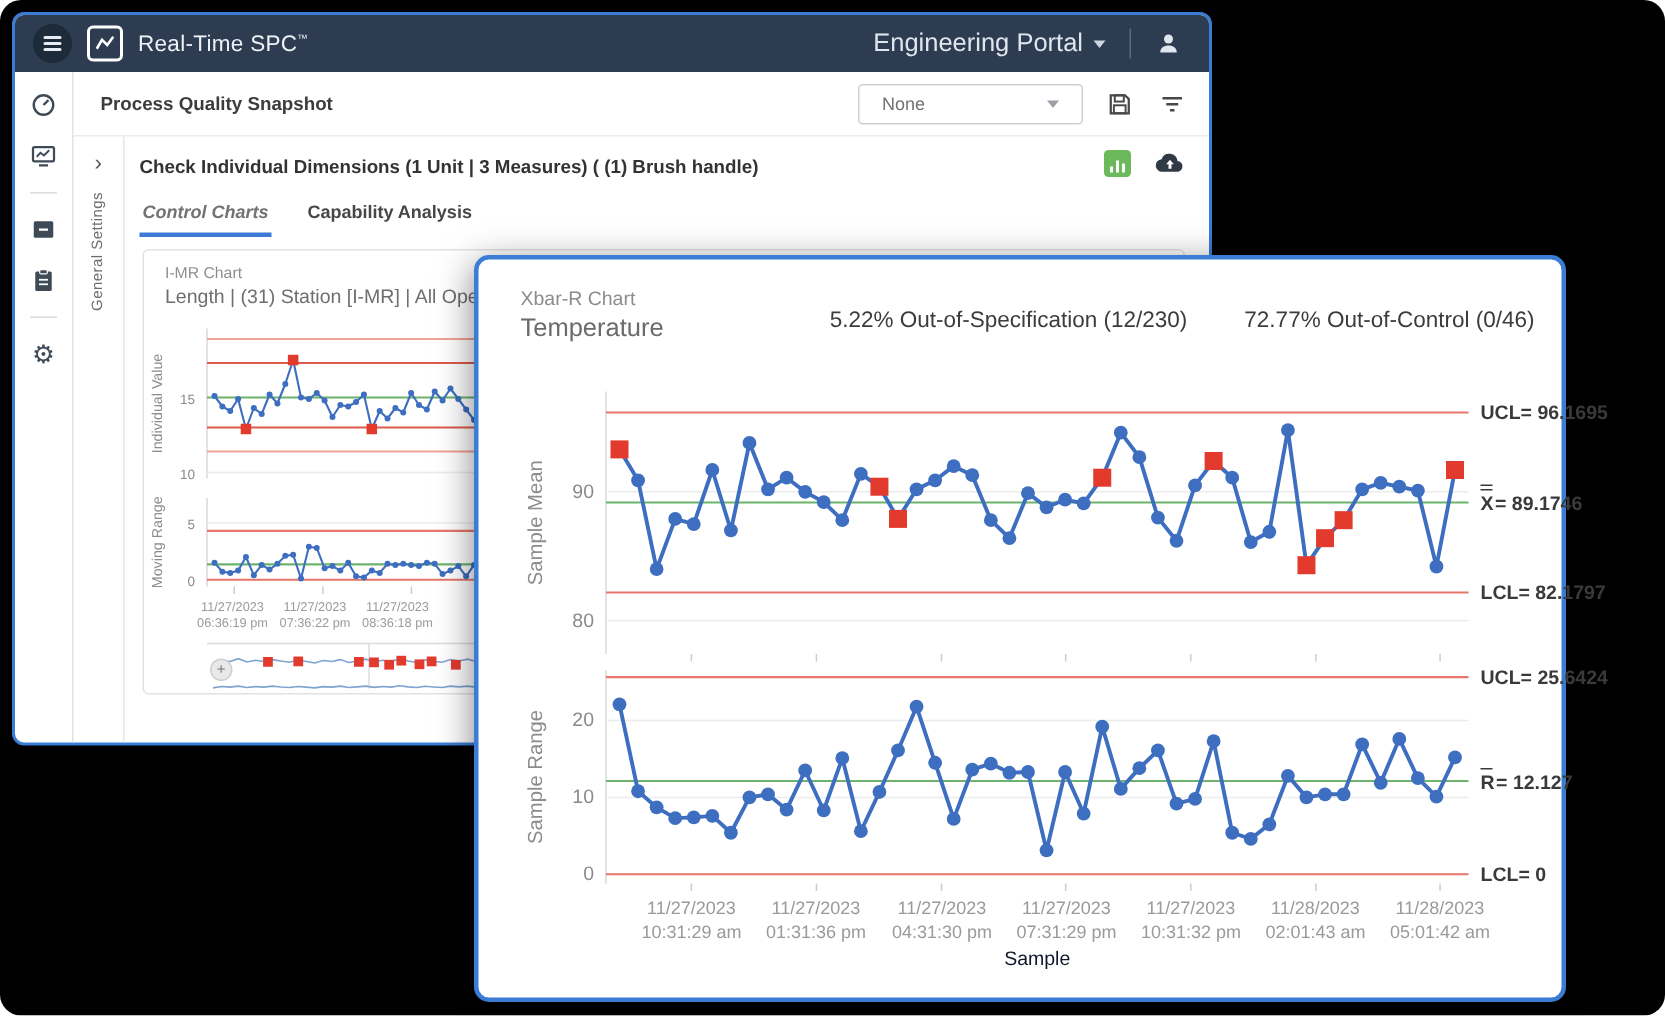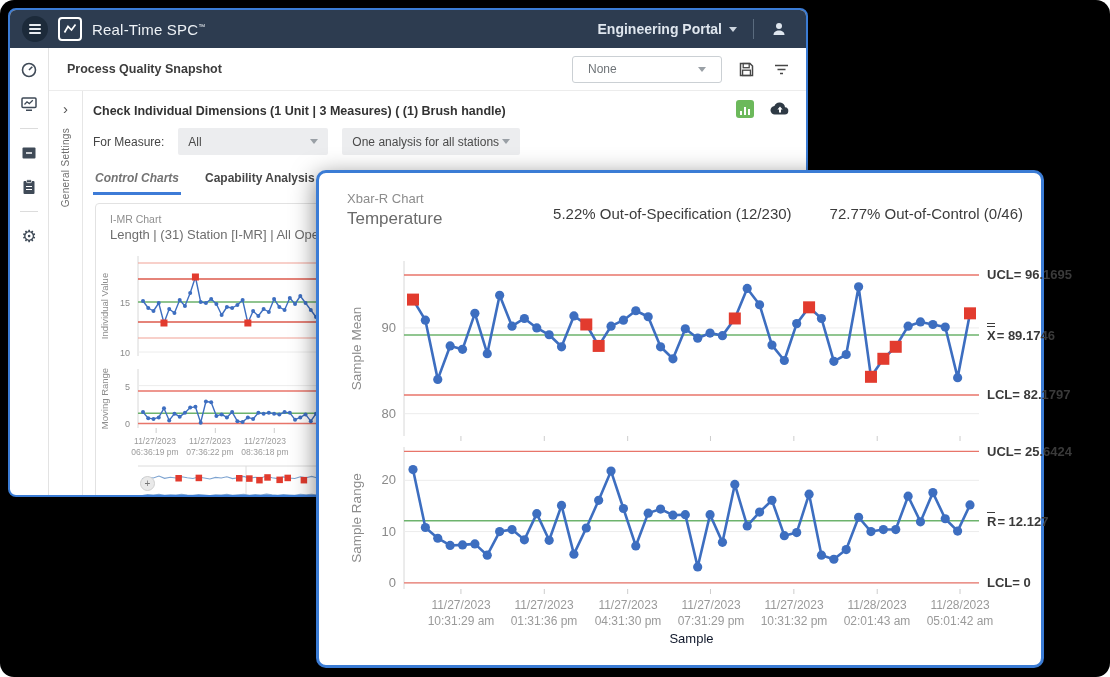--- a/index.html
+++ b/index.html
@@ -8,21 +8,21 @@
   .back-window{position:absolute;left:8px;top:8px;width:800px;height:489px;background:#fff;
     border:2px solid #3b7cd5;border-radius:8px;overflow:hidden;box-sizing:border-box;}
   .app-header{height:38px;background:#2d3c50;display:flex;align-items:center;padding:0 12px;gap:10px;}
   .hamburger{width:26px;height:26px;border-radius:50%;background:#1c2a3a;display:flex;flex-direction:column;
     align-items:center;justify-content:center;gap:2.5px;cursor:pointer;border:none;flex:0 0 auto;}
   .hamburger span{display:block;width:12px;height:1.6px;background:#e8ecf1;border-radius:1px;}
   .logo-box{width:20px;height:20px;border:2px solid #fff;border-radius:4px;display:flex;align-items:center;justify-content:center;}
   .brand{color:#eef2f6;font-size:15px;letter-spacing:.2px;}
   .brand sup{font-size:7px;}
   .header-right{margin-left:auto;display:flex;align-items:center;gap:10px;}
-  .portal{display:flex;align-items:center;gap:7px;color:#dfe6ee;font-size:14px;cursor:pointer;background:none;border:none;font-weight:700;}
+  .portal{display:flex;align-items:center;gap:7px;color:#dfe6ee;font-size:17px;cursor:pointer;background:none;border:none;font-weight:400;}
   .caret-w{width:0;height:0;border-left:4px solid transparent;border-right:4px solid transparent;border-top:5px solid #cdd6e0;}
   .hdr-div{width:1px;height:20px;background:#5a6b7e;}
   .user-btn{background:none;border:none;cursor:pointer;display:flex;align-items:center;}
   .app-body{display:flex;height:449px;}
   .side-nav{width:38px;border-right:1px solid #e3e3e3;display:flex;flex-direction:column;align-items:center;padding-top:12px;gap:14px;}
   .nav-btn{background:none;border:none;cursor:pointer;padding:0;display:flex;align-items:center;justify-content:center;width:22px;height:20px;}
   .nav-sep{width:18px;height:1px;background:#dcdcdc;}
   .gear-glyph{font-size:17px;color:#3f4a57;line-height:1;}
   .main{flex:1;display:flex;flex-direction:column;min-width:0;}
   .page-toolbar{height:42px;display:flex;align-items:center;padding:0 14px 0 18px;border-bottom:1px solid #ececec;}
@@ -184,31 +184,20 @@
                 </button>
                 <button class="icon-btn">
                   <svg width="20" height="15" viewBox="0 0 20 15">
                     <path d="M5 13.5a4.2 4.2 0 0 1-.6-8.4 5.5 5.5 0 0 1 10.6 1.2 3.6 3.6 0 0 1-.6 7.2z" fill="#2f3a45"></path>
                     <path d="M10 5.5l2.6 3h-1.6v3h-2v-3H7.4z" fill="#fff"></path>
                   </svg>
                 </button>
               </div>
             </div>
 
-            <div class="controls-row">
-              <span class="ctl-label">For Measure:</span>
-              <div class="select select-fill sel-measure">
-                <span>All</span>
-                <span class="sc"></span>
-              </div>
-              <div class="select select-fill sel-analysis">
-                <span>One analysis for all stations</span>
-                <span class="sc"></span>
-              </div>
-            </div>
 
             <div class="tabs-row">
               <button class="tab active">Control Charts</button>
               <button class="tab">Capability Analysis</button>
             </div>
 
             <div class="imr-card">
               <div class="imr-sub">I-MR Chart</div>
               <div class="imr-title">Length | (31) Station [I-MR] | All Operators</div>
               <svg id="imr-ind" width="250" height="112" style="position:absolute;left:0;top:46px">

